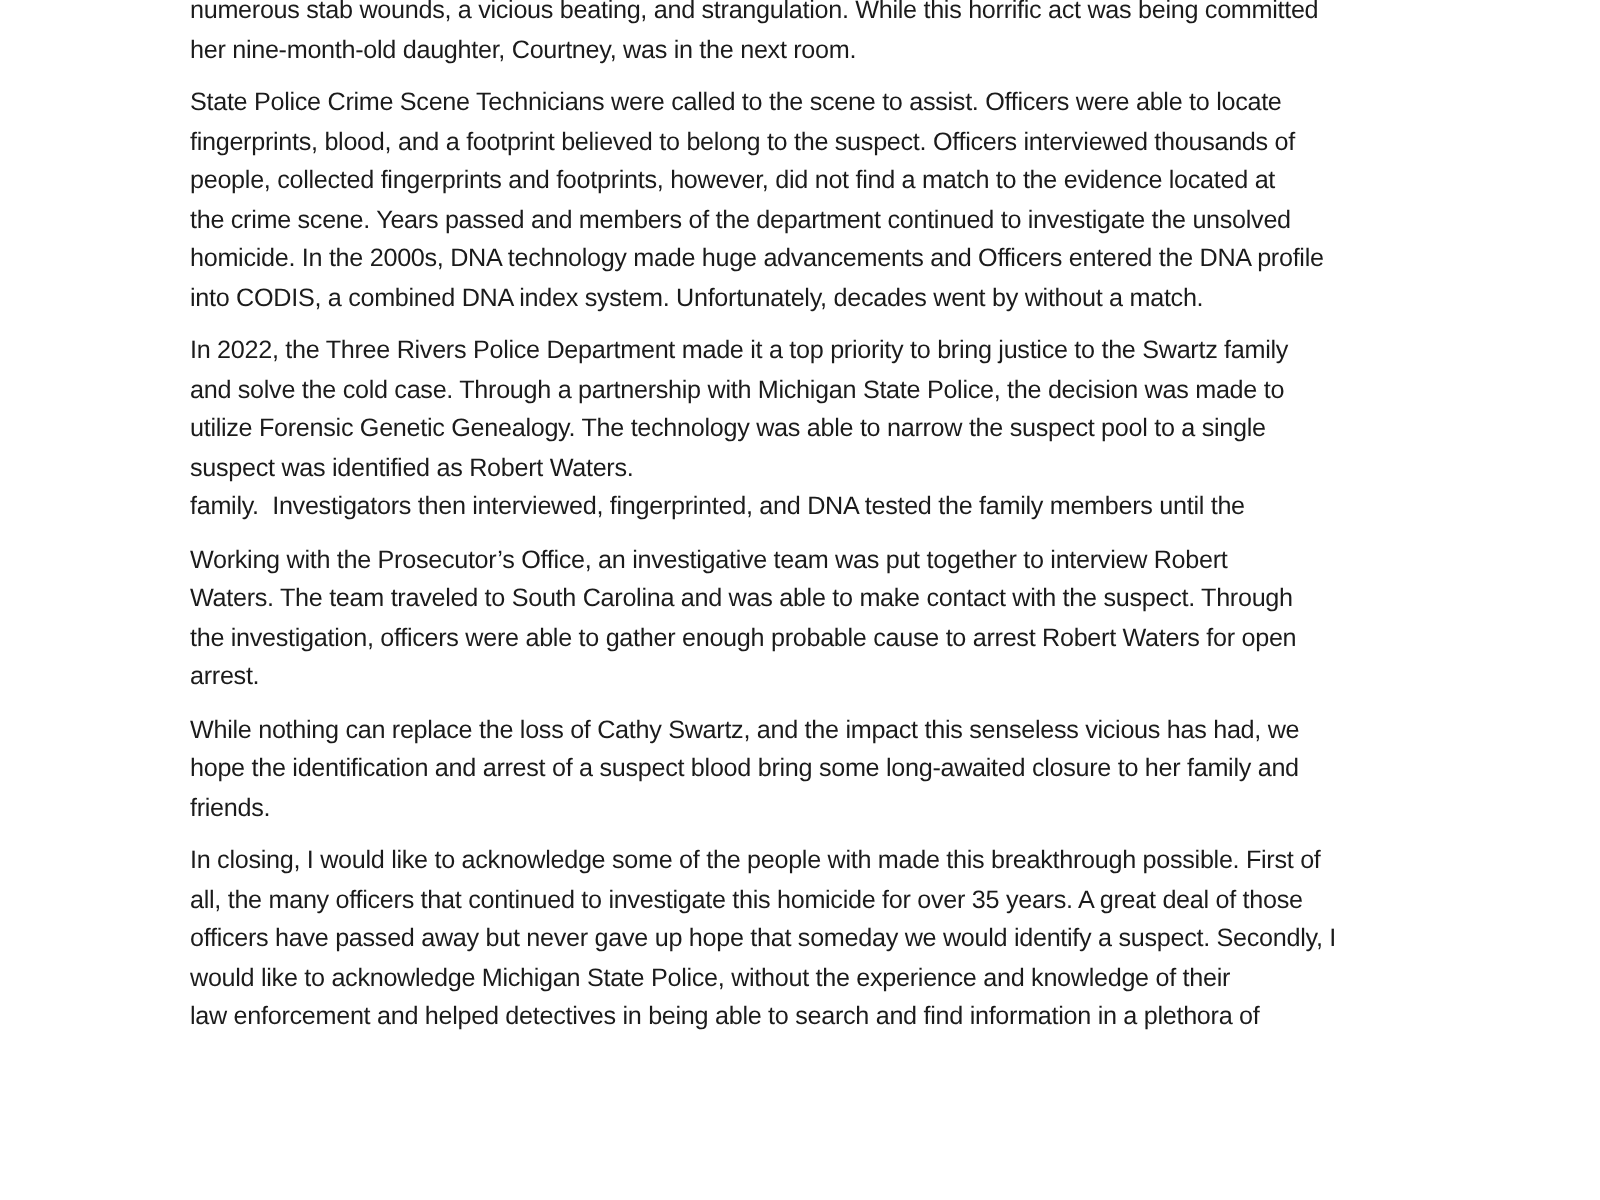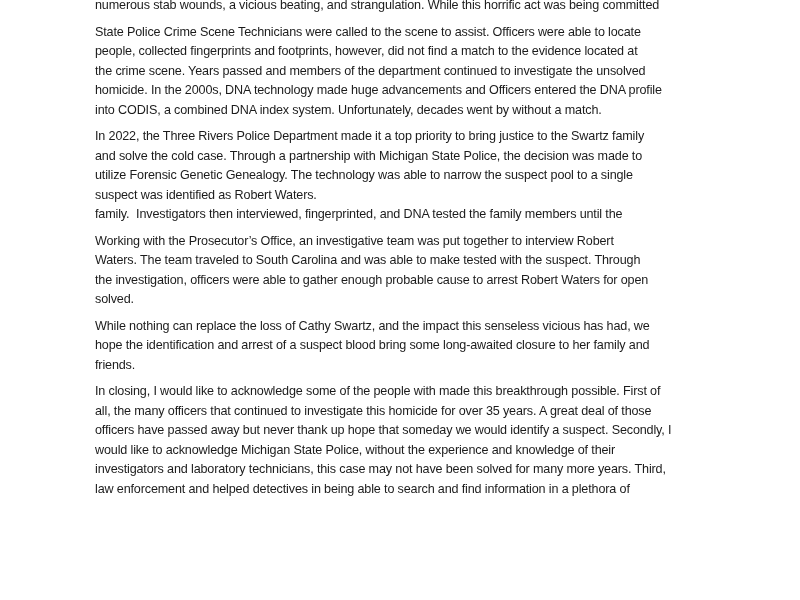--- a/index.html
+++ b/index.html
@@ -29,48 +29,49 @@
     color: #1b1b1b;
   }
 </style>
 </head>
 <body>
 
 <div class="page">
   <div>
       <div class="paragraph">
         <div class="line">numerous stab wounds, a vicious beating, and strangulation. While this horrific act was being committed</div>
+        <div class="line">her nine-month-old daughter, Courtney, was in the next room.</div>
       </div>
       <div class="paragraph">
         <div class="line">State Police Crime Scene Technicians were called to the scene to assist. Officers were able to locate</div>
+        <div class="line">fingerprints, blood, and a footprint believed to belong to the suspect. Officers interviewed thousands of</div>
         <div class="line">people, collected fingerprints and footprints, however, did not find a match to the evidence located at</div>
         <div class="line">the crime scene. Years passed and members of the department continued to investigate the unsolved</div>
         <div class="line">homicide. In the 2000s, DNA technology made huge advancements and Officers entered the DNA profile</div>
         <div class="line">into CODIS, a combined DNA index system. Unfortunately, decades went by without a match.</div>
       </div>
       <div class="paragraph">
         <div class="line">In 2022, the Three Rivers Police Department made it a top priority to bring justice to the Swartz family</div>
         <div class="line">and solve the cold case. Through a partnership with Michigan State Police, the decision was made to</div>
         <div class="line">utilize Forensic Genetic Genealogy. The technology was able to narrow the suspect pool to a single</div>
         <div class="line">suspect was identified as Robert Waters.</div>
         <div class="line">family.  Investigators then interviewed, fingerprinted, and DNA tested the family members until the</div>
       </div>
       <div class="paragraph">
         <div class="line">Working with the Prosecutor’s Office, an investigative team was put together to interview Robert</div>
-        <div class="line">Waters. The team traveled to South Carolina and was able to make tested with the suspect. Through</div>
+        <div class="line">Waters. The team traveled to South Carolina and was able to make contact with the suspect. Through</div>
         <div class="line">the investigation, officers were able to gather enough probable cause to arrest Robert Waters for open</div>
-        <div class="line">solved.</div>
+        <div class="line">arrest.</div>
       </div>
       <div class="paragraph">
         <div class="line">While nothing can replace the loss of Cathy Swartz, and the impact this senseless vicious has had, we</div>
         <div class="line">hope the identification and arrest of a suspect blood bring some long-awaited closure to her family and</div>
         <div class="line">friends.</div>
       </div>
       <div class="paragraph">
         <div class="line">In closing, I would like to acknowledge some of the people with made this breakthrough possible. First of</div>
         <div class="line">all, the many officers that continued to investigate this homicide for over 35 years. A great deal of those</div>
-        <div class="line">officers have passed away but never thank up hope that someday we would identify a suspect. Secondly, I</div>
+        <div class="line">officers have passed away but never gave up hope that someday we would identify a suspect. Secondly, I</div>
         <div class="line">would like to acknowledge Michigan State Police, without the experience and knowledge of their</div>
-        <div class="line">investigators and laboratory technicians, this case may not have been solved for many more years. Third,</div>
         <div class="line">law enforcement and helped detectives in being able to search and find information in a plethora of</div>
       </div>
     </div>
 </div>
 
 </body></html>

